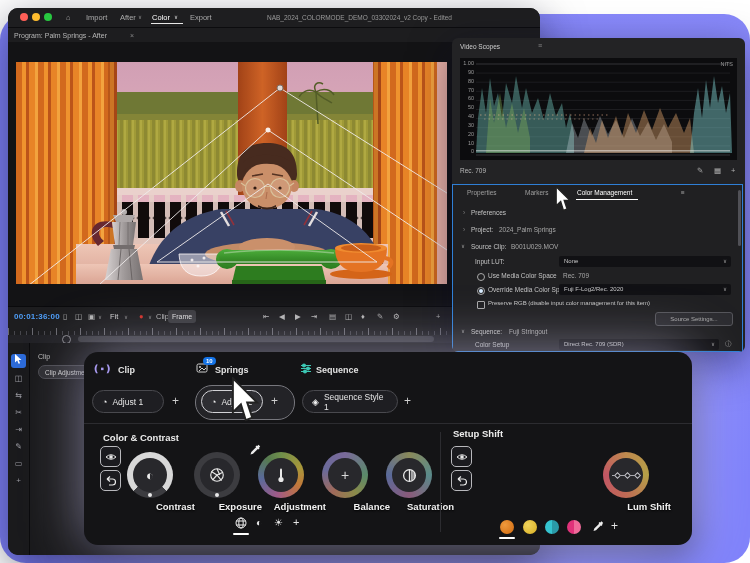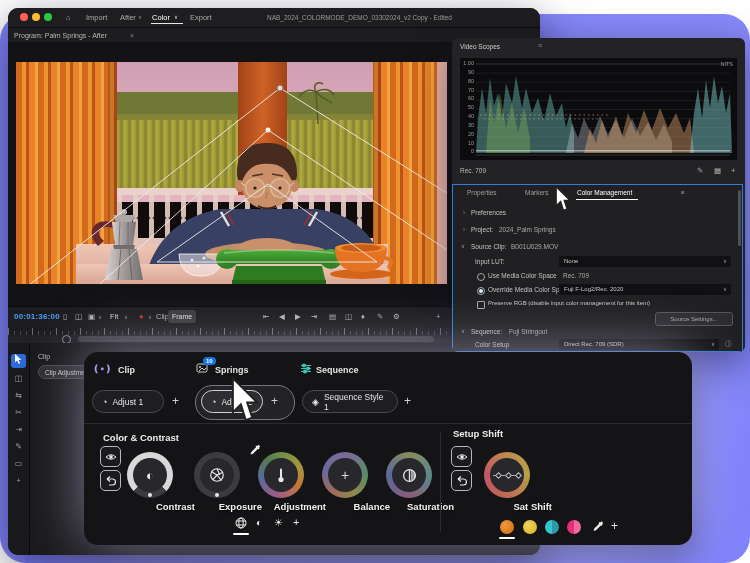--- a/index.html
+++ b/index.html
@@ -532,30 +532,30 @@
           <path d="M1,5 Q6,0.5 11,5 Q6,9.5 1,5 Z" fill="none" stroke="#e8e8e8" stroke-width="1"></path>
           <circle cx="6" cy="5" r="1.8" fill="#e8e8e8"></circle>
         </svg>
     </div>
     <div class="sqbtn" style="left:367px;top:118px">
       <svg width="11" height="11" viewBox="0 0 11 11">
           <path d="M2,4 L5,1.5 M2,4 L5,6.5 M2,4 H7.5 a3,3 0 0 1 0,6 H4" fill="none" stroke="#e8e8e8" stroke-width="1.2"></path>
         </svg>
     </div>
 
-    <div class="dial" style="left:400px;top:100px">
+    <div class="dial" style="left:519px;top:100px">
       <div class="ring ring-shift"></div>
       <div class="face">
         <div class="shift-line">
           <span class="dmark" style="left:3px"></span>
           <span class="dmark" style="left:13px"></span>
           <span class="dmark" style="left:23px"></span>
         </div>
       </div>
-      <div class="dlabel">Sat Shift</div>
+      <div class="dlabel">Lum Shift</div>
     </div>
 
     <div class="swatch" style="left:416px;top:168px;background:radial-gradient(circle at 35% 35%, #f09a3c, #d06a10)"></div>
     <div class="under" style="left:415px;top:185px;width:16px"></div>
     <div class="swatch" style="left:439px;top:168px;background:radial-gradient(circle at 35% 35%, #f0d45c, #d8ae22)"></div>
     <div class="swatch" style="left:461px;top:168px;background:linear-gradient(90deg,#35c4d0 50%,#2a9aa8 50%)"></div>
     <div class="swatch" style="left:483px;top:168px;background:linear-gradient(90deg,#e0327a 50%,#f06a9a 50%)"></div>
     <svg class="abs" style="left:507px;top:168px" width="13" height="13" viewBox="0 0 13 12">
       <path d="M10.5,0.8 L12.2,2.5 L11,3.7 L11.6,4.3 L10.4,5.5 L9.8,4.9 L5,9.7 L2.5,10.5 L3.3,8 L8.1,3.2 L7.5,2.6 L8.7,1.4 L9.3,2 Z" fill="#ececec"></path>
     </svg>

